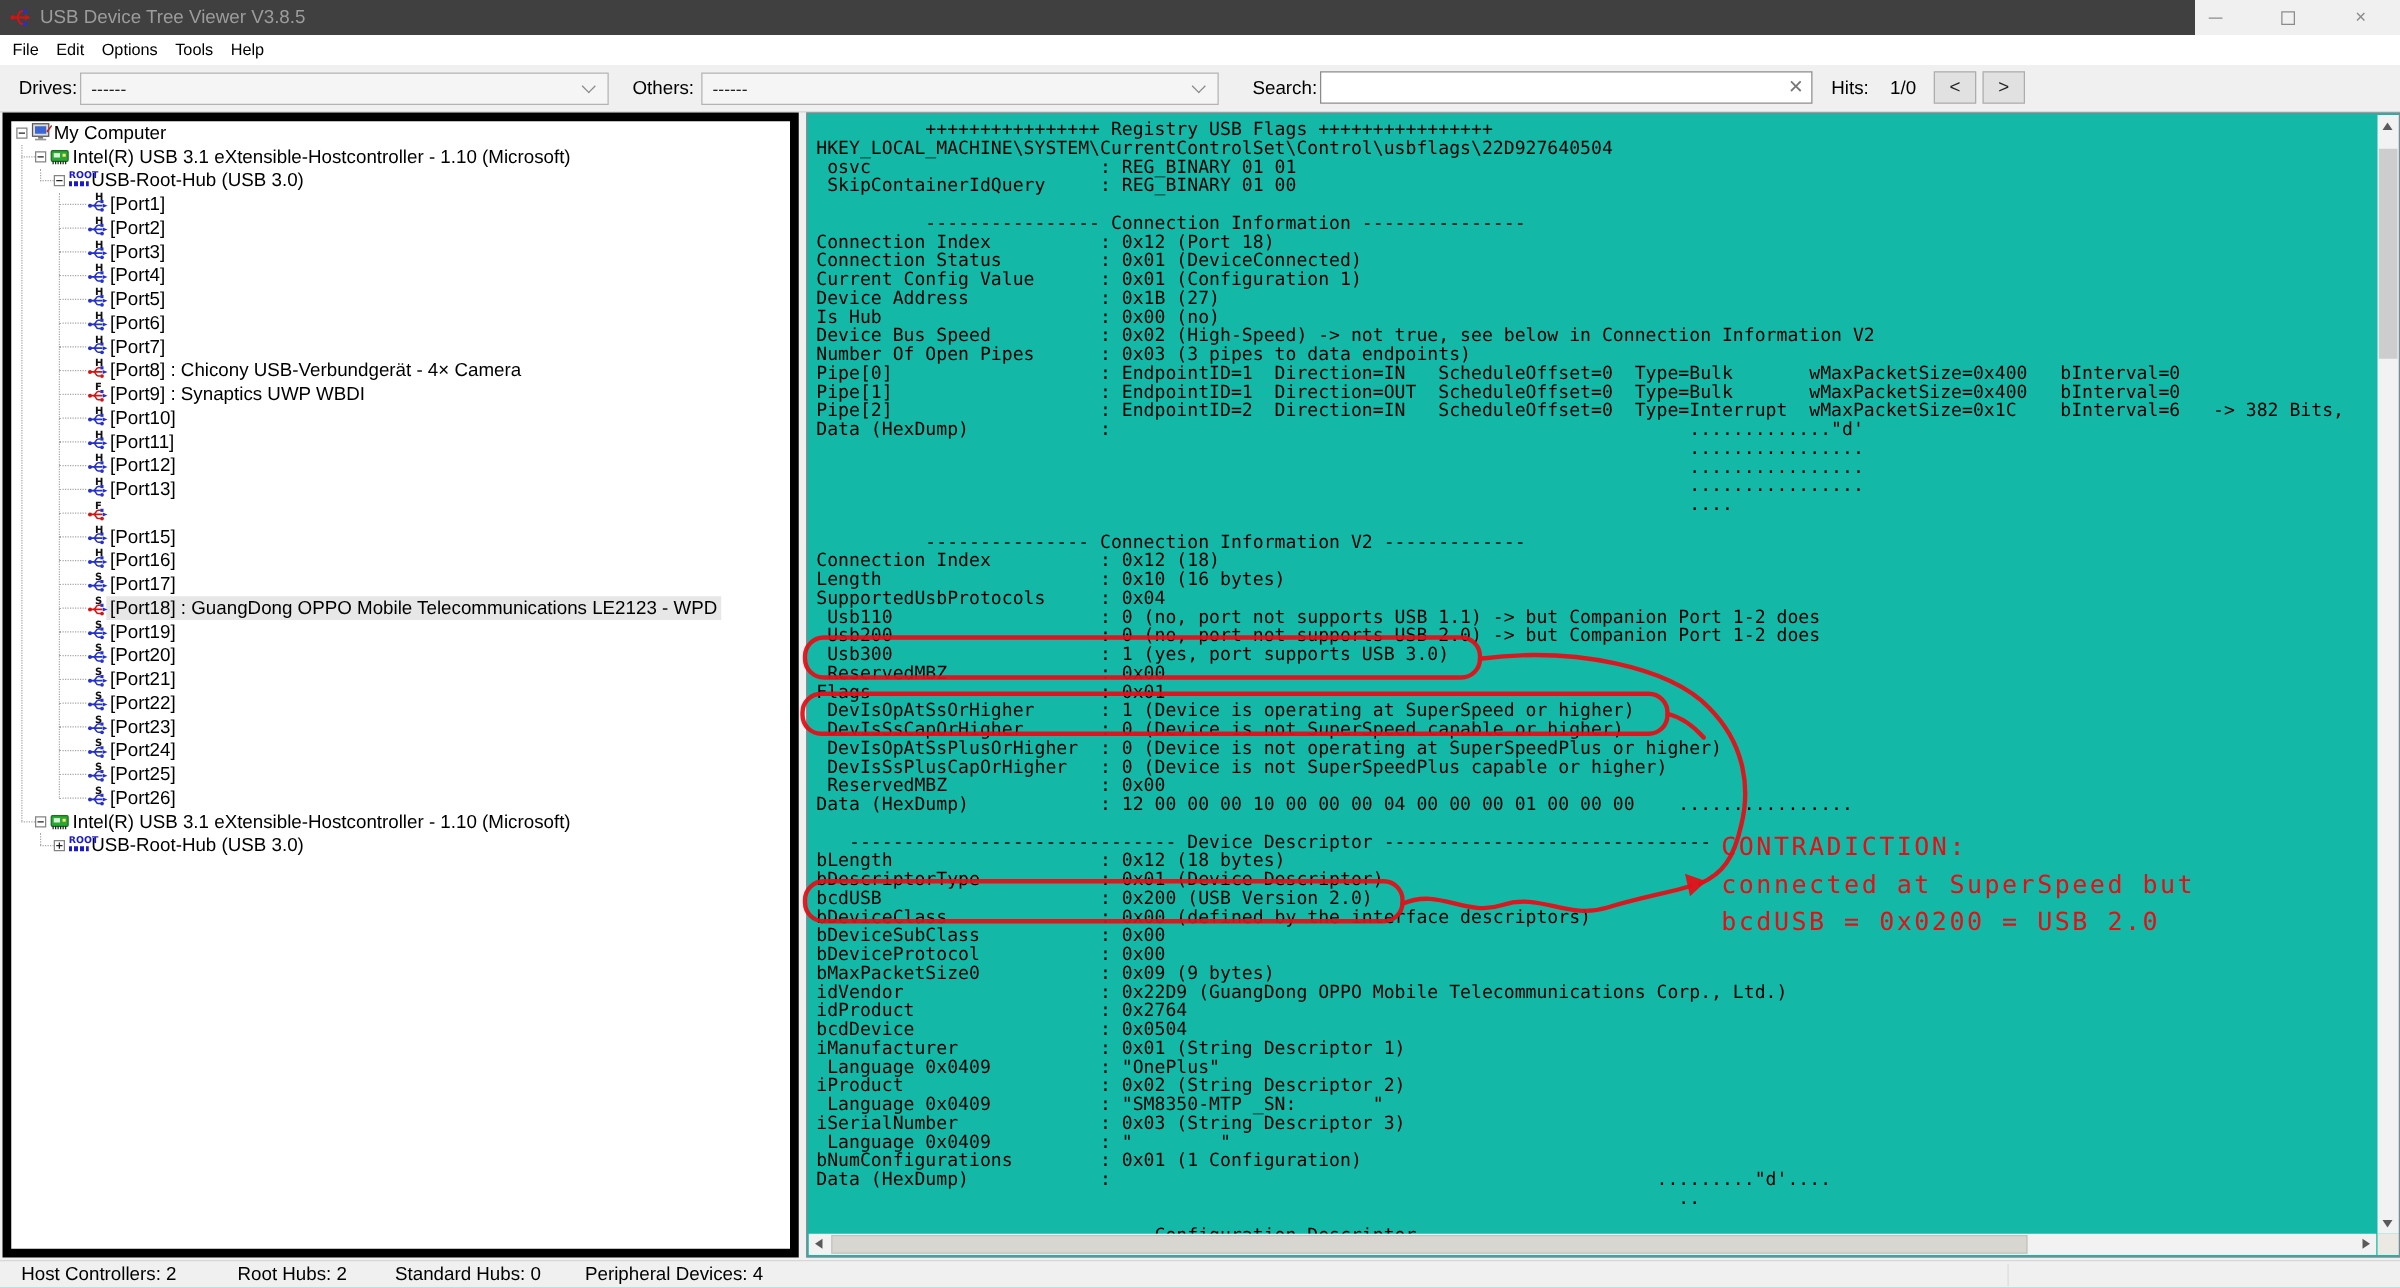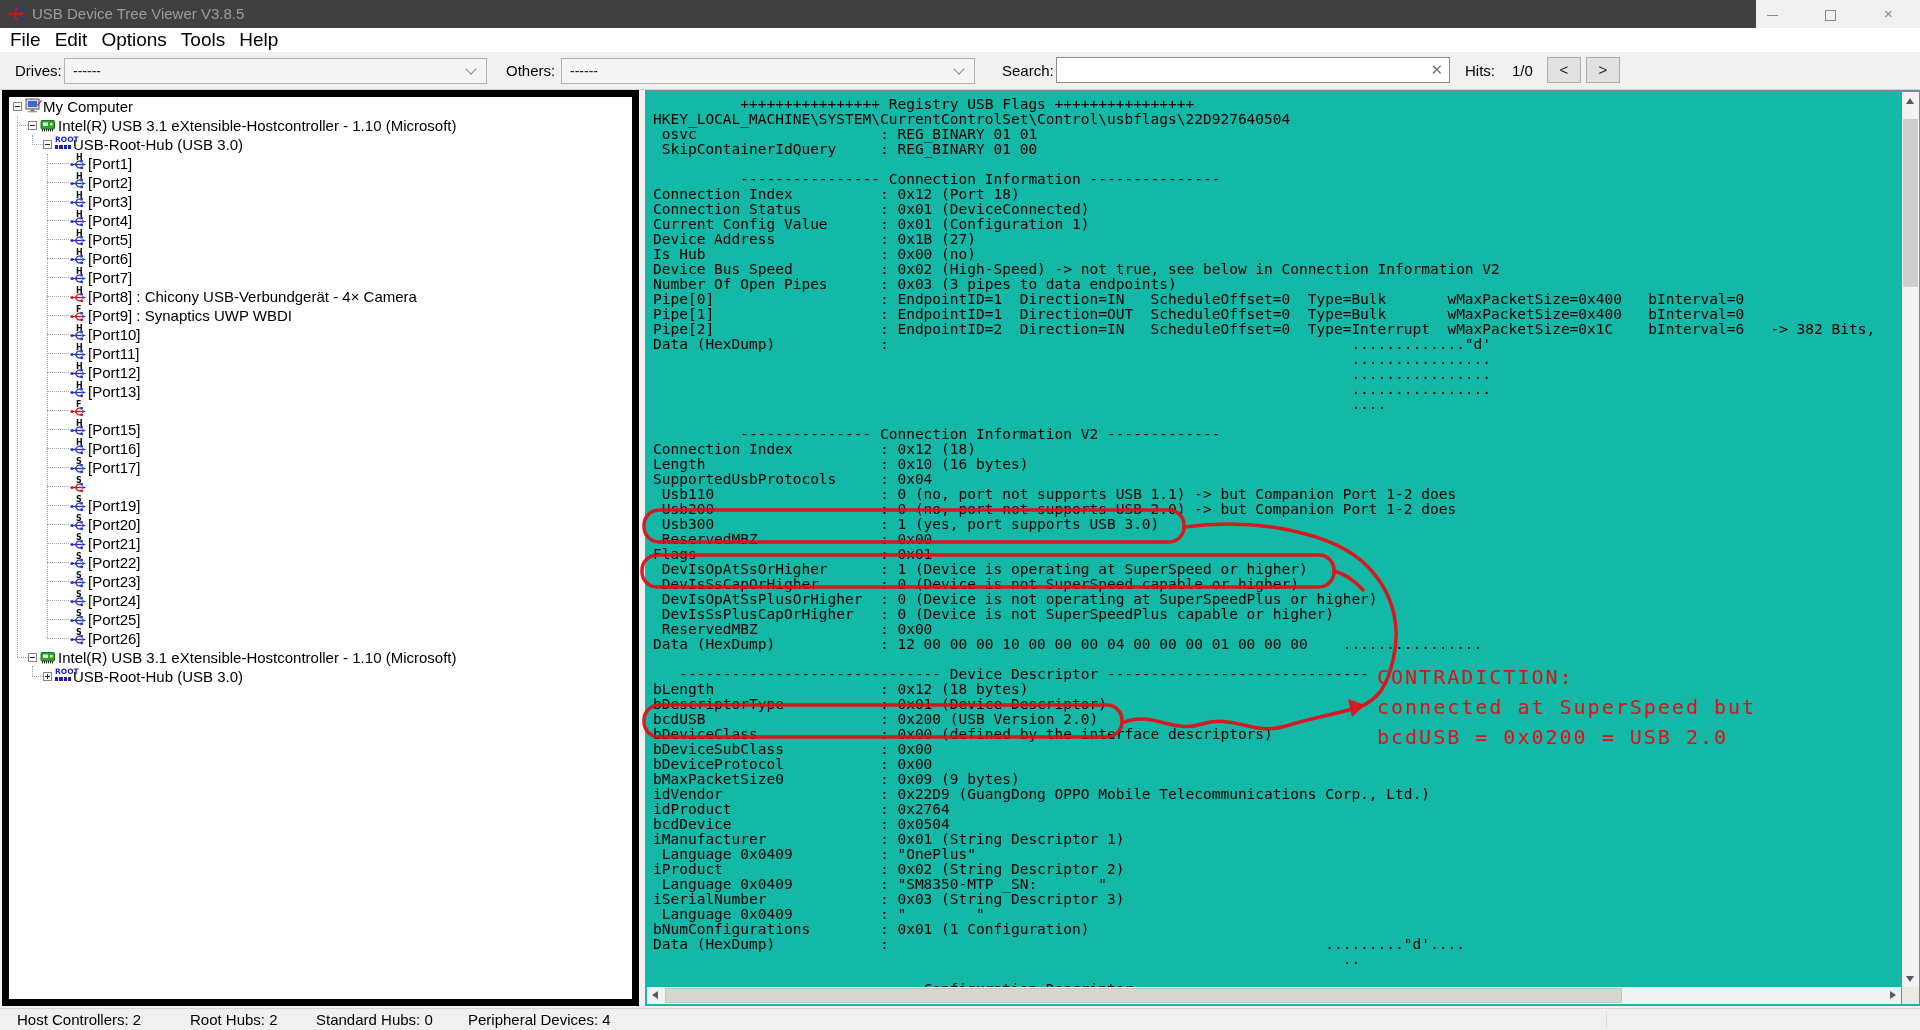--- a/index.html
+++ b/index.html
@@ -7,21 +7,21 @@
        font-family:"Liberation Sans",sans-serif;overflow:hidden;color:#000}
   
   #titlebar{position:absolute;left:0;top:0;width:1756px;height:28px;background:#404040}
   #app-icon{position:absolute;left:8px;top:5px}
   #title-text{position:absolute;left:32px;top:0;line-height:28px;font-size:15px;color:#9c9c9c;white-space:nowrap}
   .winbtn{position:absolute;top:0;width:45px;height:28px;text-align:center;line-height:28px;color:#8b8b8b;font-size:15px}
   #btn-min{left:1750px}#btn-max{left:1808px}#btn-close{left:1866px}
   #btn-min i{display:inline-block;width:11px;border-bottom:1px solid #8b8b8b;vertical-align:middle}
   #btn-max i{display:inline-block;width:9px;height:9px;border:1px solid #8b8b8b;vertical-align:middle}
   
-  #menubar{position:absolute;left:0;top:28px;width:1920px;height:24px;background:#fff;font-size:19px}
+  #menubar{position:absolute;left:0;top:28px;width:1920px;height:24px;background:#fff;font-size:13px}
   .menu-item{display:inline-block;padding:0 7px;line-height:24px}
   #menubar .pad{display:inline-block;width:3px}
   
   #toolbar{position:absolute;left:0;top:52px;width:1920px;height:37px;background:#f0f0f0;border-bottom:1px solid #d2d2d2;font-size:15px}
   .tblabel{position:absolute;top:0;line-height:37px;white-space:nowrap}
   .combo{position:absolute;top:6px;height:24px;background:#f5f5f5;border:1px solid #b3b3b3;line-height:24px;font-size:14px}
   .combo .val{padding-left:8px;color:#222}
   .chev{position:absolute;right:11px;top:6px;width:7px;height:7px;border-right:1.5px solid #8a8a8a;border-bottom:1.5px solid #8a8a8a;transform:rotate(45deg)}
   #drives-label{left:15px}
   #drives-combo{left:64px;width:421px}
@@ -517,20 +517,21 @@
               <path d="M5 6.5 C6.5 6.5 6.5 3.2 8.5 3.2 H10.5"></path>
               <path d="M5 6.5 C6.5 6.5 6.5 9.8 8.5 9.8 H10.5"></path>
             </g>
             <circle cx="2" cy="6.5" r="1.6" fill="#d41414"></circle>
             <rect x="10.3" y="2" width="2.5" height="2.5" fill="#2531c9"></rect>
             <circle cx="11.6" cy="9.8" r="1.5" fill="#d41414"></circle>
             <path d="M12.2 4.9 L16 6.5 L12.2 8.1 Z" fill="#2531c9"></path>
           </svg>
           <b class="pbadge">S</b>
         </span>
+        <span class="tlabel sel">[Port18] : GuangDong OPPO Mobile Telecommunications LE2123 - WPD</span>
       </div>
       <div class="trow" style="padding-left: 47px;">
         <i class="hstub" style="left: 38px; width: 22px;"></i>
         <span class="expslot"></span>
         <span class="iconslot">
           <svg width="17" height="13" viewBox="0 0 17 13">
             <g fill="none" stroke="#2531c9" stroke-width="1.3">
               <path d="M2 6.5 H12"></path>
               <path d="M5 6.5 C6.5 6.5 6.5 3.2 8.5 3.2 H10.5"></path>
               <path d="M5 6.5 C6.5 6.5 6.5 9.8 8.5 9.8 H10.5"></path>

